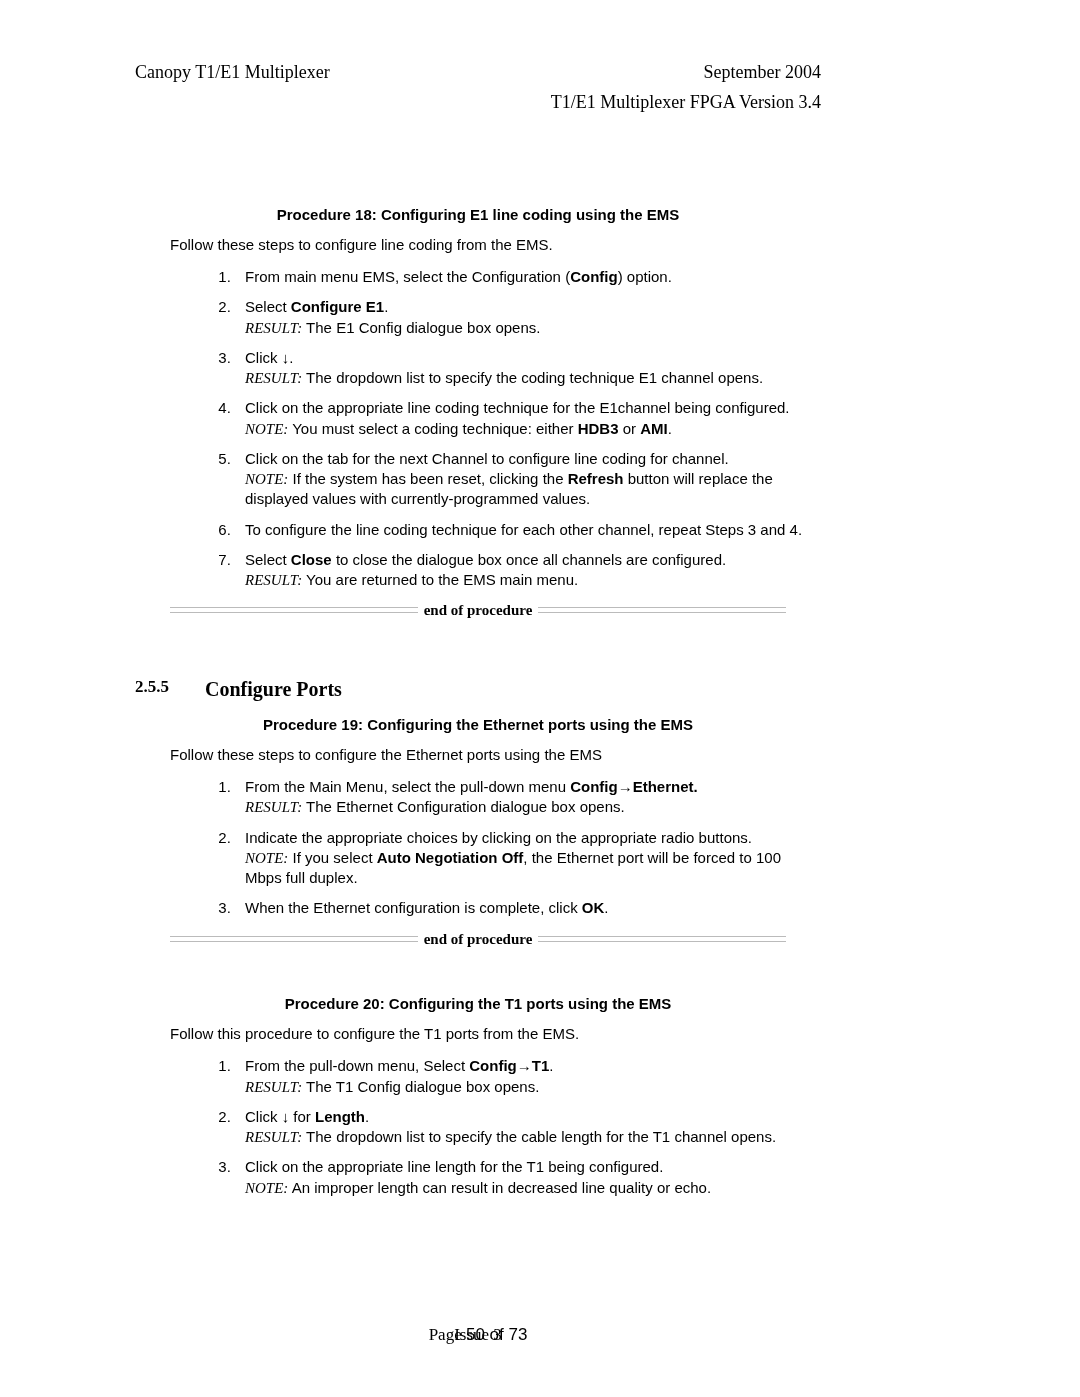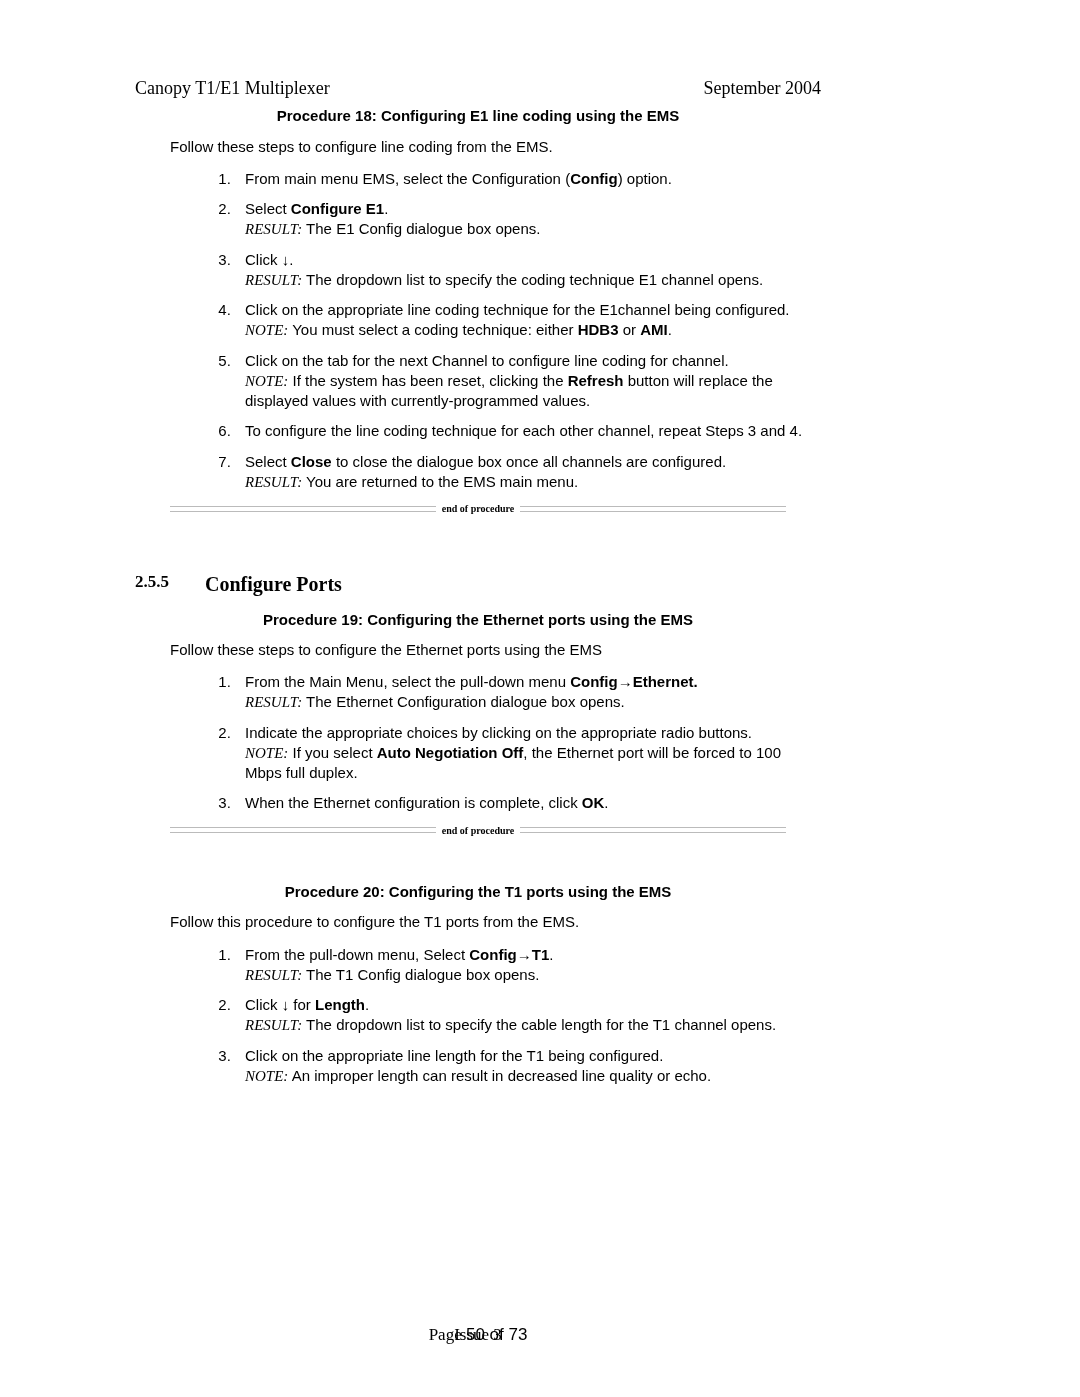--- a/index.html
+++ b/index.html
@@ -8,21 +8,21 @@
     background: #fff;
     font-family: Arial, Helvetica, sans-serif;
     color: #000;
     font-size: 15px;
     line-height: 1.35;
   }
   .page {
     width: 956px;
     min-height: 1397px;
     box-sizing: border-box;
-    padding: 76px 135px 50px 135px;
+    padding: 60px 135px 50px 135px;
     position: relative;
   }
   .header {
     display: flex;
     justify-content: space-between;
     font-family: Georgia, "Times New Roman", serif;
     font-size: 18px;
     margin-bottom: 6px;
   }
   .header-right {
@@ -65,21 +65,21 @@
   .eop .line {
     flex: 1;
     height: 4px;
     border-top: 1px solid #bbb;
     border-bottom: 1px solid #bbb;
   }
   .eop .label {
     font-family: Georgia, "Times New Roman", serif;
     font-weight: bold;
     padding: 0 6px;
-    font-size: 10px;
+    font-size: 15px;
   }
   .section-row {
     display: flex;
     margin: 55px 0 12px 0;
   }
   .section-num {
     font-family: Georgia, "Times New Roman", serif;
     font-weight: bold;
     font-size: 17px;
     width: 70px;
@@ -108,20 +108,21 @@
 </style>
 </head>
 <body>
 
 <div class="page">
 
   <div class="header">
     <div>Canopy T1/E1 Multiplexer</div>
     <div class="header-right">September 2004</div>
   </div>
+  <div class="header-sub">T1/E1 Multiplexer FPGA Version 3.4</div>
 
   <div class="proc-title">Procedure 18: Configuring E1 line coding using the EMS</div>
   <p class="intro">Follow these steps to configure line coding from the EMS.</p>
   <ol class="steps">
     <li>
       <span>From main menu EMS, select the Configuration (</span><b>Config</b><span>) option.</span>
     </li>
     <li>
       <span>Select </span><b>Configure E1</b><span>.</span><br>
       <span class="result-label">RESULT:</span><span> The E1 Config dialogue box opens.</span>

